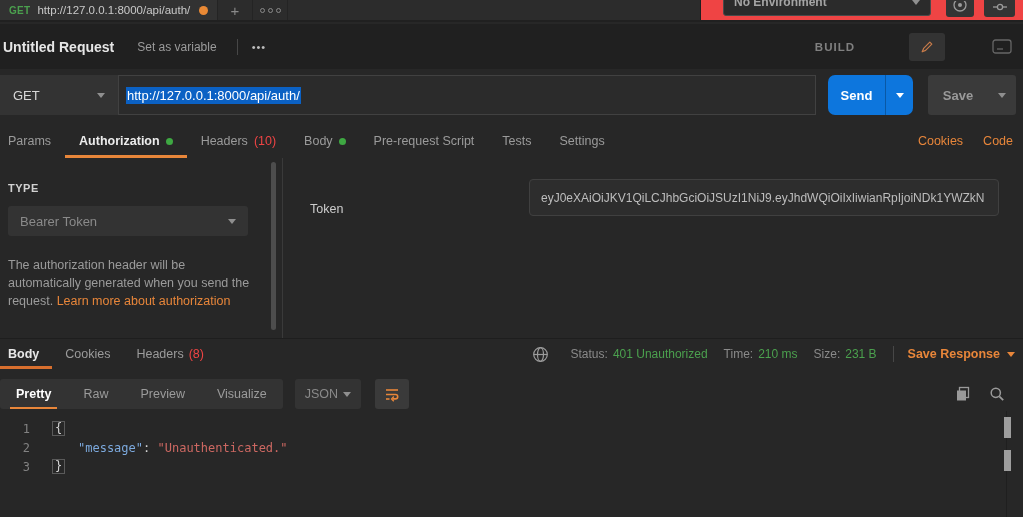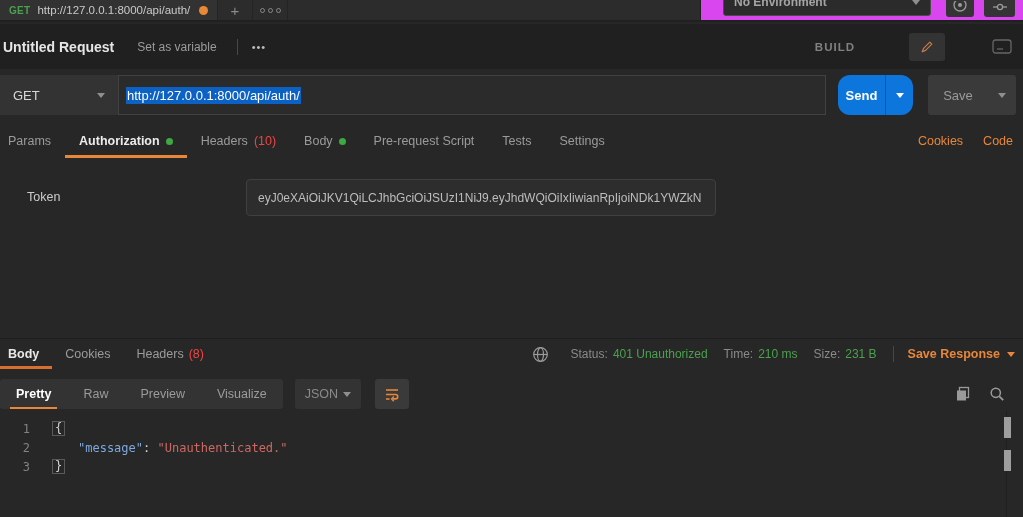--- a/index.html
+++ b/index.html
@@ -16,21 +16,21 @@
   
   .topbar { position:absolute; left:0; top:0; width:1023px; height:22px; background:#2c2c2c; border-bottom:2px solid #202020; display:flex; }
   .req-tab { width:218px; background:#323232; display:flex; align-items:center; padding:0 9px; gap:7px; border-right:1px solid #242424; }
   .req-tab .m { color:#4ba04e; font-size:10px; font-weight:bold; letter-spacing:.3px; }
   .req-tab .u { color:#c9c9c9; font-size:11.5px; white-space:nowrap; }
   .req-tab .dot { width:9px; height:9px; border-radius:50%; background:#e98935; margin-left:auto; }
   .tb-cell { width:35px; display:flex; align-items:center; justify-content:center; color:#8a8a8a; border-right:1px solid #242424; cursor:pointer; }
   .tb-cell.plus { font-size:15px; }
   .tb-dots { display:flex; gap:3px; }
   .tb-dots i { width:5px; height:5px; border:1px solid #8a8a8a; border-radius:50%; display:block; }
-  .topbar-right { margin-left:auto; width:323px; border-left:1px solid #1f1f1f; position:relative; background:#d946ef; }
+  .topbar-right { margin-left:auto; width:323px; border-left:1px solid #1f1f1f; position:relative; background:#ef4444; }
   .env-box { position:absolute; left:22px; top:-12px; width:208px; height:28px; background:#2b2b2b; border:1px solid #4a4a4a; border-radius:3px; display:flex; align-items:center; padding:0 10px; }
   .env-box span { font-size:12px; font-weight:bold; color:#a5a5a5; }
   .env-box .caret { margin-left:auto; }
   .env-btn { position:absolute; top:-9px; height:26px; background:#343434; border-radius:3px; display:flex; align-items:flex-end; justify-content:center; padding-bottom:4px; }
   .env-btn.eye { left:245px; width:28px; }
   .env-btn.slider { left:283px; width:31px; }
 
   
   .title-row { position:absolute; left:0; top:24px; width:1023px; height:45px; background:#202020; display:flex; align-items:center; }
   .page-title { font-size:14px; font-weight:bold; color:#e6e6e6; margin-left:3px; }
@@ -42,25 +42,25 @@
   .pencil-btn { width:36px; height:28px; background:#333; border-radius:3px; display:flex; align-items:center; justify-content:center; margin-right:10px; cursor:pointer; }
   .comment-btn { margin-right:10px; display:flex; align-items:center; cursor:pointer; opacity:.65; }
 
   
   .url-row { position:absolute; left:0; top:69px; width:1023px; height:52px; display:flex; align-items:center; }
   .method-box { width:118px; height:40px; background:#333; display:flex; align-items:center; padding:0 13px; cursor:pointer; flex-shrink:0; }
   .method-box span { font-size:13px; color:#d8d8d8; }
   .method-box .caret { margin-left:auto; }
   .url-input { flex:1; height:40px; background:#2b2b2b; border:1px solid #414141; display:flex; align-items:center; padding:0 7px; margin-right:12px; cursor:text; }
   .url-input .sel { background:#0b61c4; color:#fff; font-size:13px; padding:1px 1px; white-space:nowrap; }
-  .send-btn { width:75px; height:40px; background:#0d76dd; border-radius:12px; display:flex; margin-right:15px; cursor:pointer; flex-shrink:0; overflow:hidden; }
+  .send-btn { width:85px; height:40px; background:#0d76dd; border-radius:7px; display:flex; margin-right:15px; cursor:pointer; flex-shrink:0; overflow:hidden; }
   .send-main { flex:1; display:flex; align-items:center; justify-content:center; color:#fff; font-size:13px; font-weight:bold; }
   .send-caret { width:28px; display:flex; align-items:center; justify-content:center; border-left:1px solid rgba(0,0,0,.25); }
   .save-btn { width:88px; height:40px; background:#3a3a3a; border-radius:3px; display:flex; align-items:center; margin-right:7px; cursor:pointer; flex-shrink:0; }
-  .save-main { flex:1; text-align:center; color:#9a9a9a; font-size:13px; font-weight:normal; }
+  .save-main { flex:1; text-align:center; color:#9a9a9a; font-size:13px; font-weight:bold; }
   .save-caret { width:28px; display:flex; align-items:center; justify-content:center; }
 
   
   .req-tabs { position:absolute; left:0; top:124px; width:1023px; height:34px; display:flex; align-items:center; }
   .rtab { position:relative; height:100%; display:flex; align-items:center; padding:0 14px; font-size:12.5px; color:#9b9b9b; cursor:pointer; gap:6px; }
   .rtab:first-child { padding-left:8px; }
   .rtab.active { color:#ececec; font-weight:bold; }
   .rtab.active::after { content:""; position:absolute; left:0; right:0; bottom:0; height:3px; background:#e8863a; }
   .gdot { width:7px; height:7px; border-radius:50%; background:#3ea842; display:inline-block; }
   .gcount { color:#ef4444; }
@@ -71,21 +71,21 @@
   .auth-area { position:absolute; left:0; top:158px; width:1023px; height:180px; display:flex; }
   .auth-left { width:283px; border-right:1px solid #3a3a3a; position:relative; padding:24px 0 0 8px; }
   .type-label { font-size:11px; font-weight:bold; color:#d2d2d2; letter-spacing:.5px; }
   .type-select { width:240px; height:30px; background:#333; border-radius:3px; margin-top:12px; display:flex; align-items:center; padding:0 12px; cursor:pointer; }
   .type-select span { font-size:13px; color:#8a8a8a; }
   .type-select .caret { margin-left:auto; }
   .auth-desc { margin-top:20px; width:252px; font-size:12.5px; line-height:1.45; color:#9b9b9b; }
   .auth-desc a { color:#e8863a; text-decoration:none; cursor:pointer; }
   .left-scrollbar { position:absolute; right:6px; top:4px; width:5px; height:168px; background:#4d4d4d; border-radius:3px; }
   .auth-right { flex:1; position:relative; }
-  .token-label { position:absolute; left:27px; top:32px; font-size:12.5px; color:#cccccc; }
+  .token-label { position:absolute; left:27px; top:44px; font-size:12.5px; color:#cccccc; }
   .token-input { position:absolute; left:246px; top:21px; width:470px; height:37px; background:#2d2d2d; border:1px solid #404040; border-radius:4px; display:flex; align-items:center; padding:0 11px; cursor:text; }
   .token-input span { font-size:12px; color:#bdbdbd; white-space:nowrap; overflow:hidden; }
 
   
   .response { position:absolute; left:0; top:338px; width:1023px; height:179px; border-top:1px solid #1e1e1e; }
   .resp-tabs-row { height:30px; display:flex; align-items:center; }
   .resp-tab { position:relative; height:100%; display:flex; align-items:center; padding:0 13px; font-size:12.5px; color:#9b9b9b; cursor:pointer; gap:5px; }
   .resp-tab.active { color:#e8e8e8; font-weight:bold; margin-left:-5px; }
   .resp-tab.active::after { content:""; position:absolute; left:0; right:0; bottom:0; height:3px; background:#d86f2e; }
   .resp-meta { margin-left:auto; display:flex; align-items:center; font-size:12px; margin-right:8px; }
@@ -230,20 +230,31 @@
     <span class="rtab">
       <span>Settings</span>
     </span>
     <span class="rtabs-right">
       <span class="olink">Cookies</span>
       <span class="olink">Code</span>
     </span>
   </div>
 
   <div class="auth-area">
+    <div class="auth-left">
+      <div class="type-label">TYPE</div>
+      <div class="type-select">
+        <span>Bearer Token</span>
+        <span class="caret"></span>
+      </div>
+      <div class="auth-desc">
+        <span>The authorization header will be automatically generated when you send the request. </span><a>Learn more about authorization</a>
+      </div>
+      <div class="left-scrollbar"></div>
+    </div>
     <div class="auth-right">
       <span class="token-label">Token</span>
       <div class="token-input">
         <span>eyJ0eXAiOiJKV1QiLCJhbGciOiJSUzI1NiJ9.eyJhdWQiOiIxIiwianRpIjoiNDk1YWZkN …</span>
       </div>
     </div>
   </div>
 
   <div class="response">
     <div class="resp-tabs-row">

